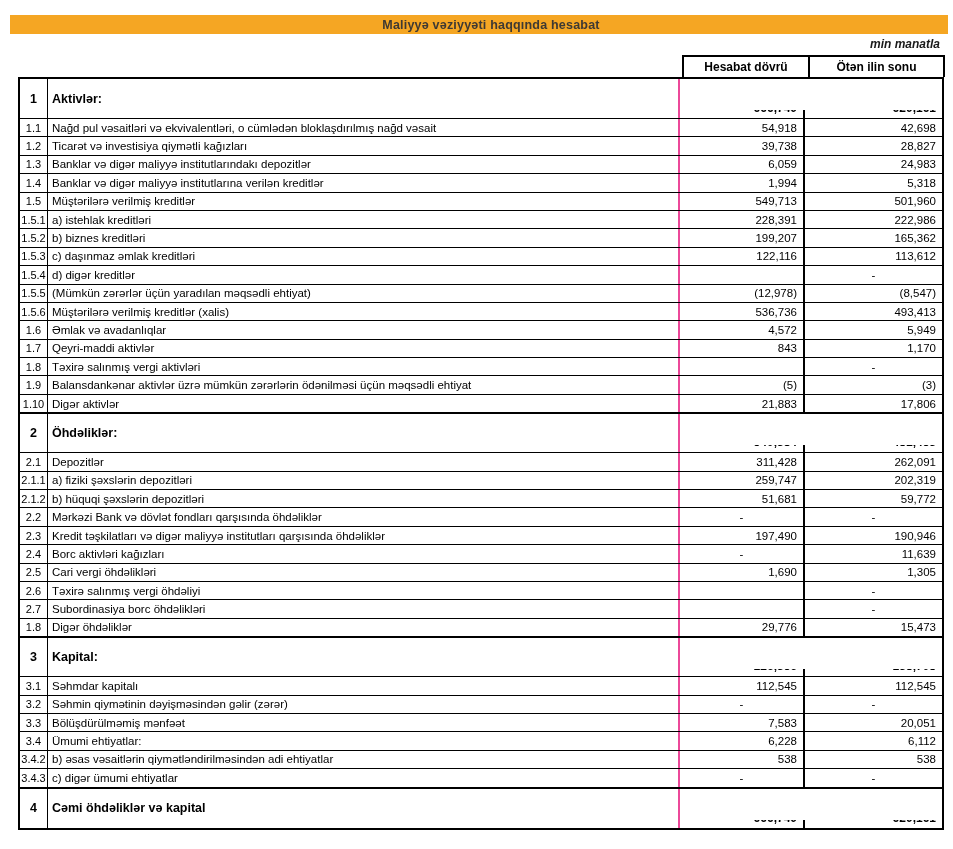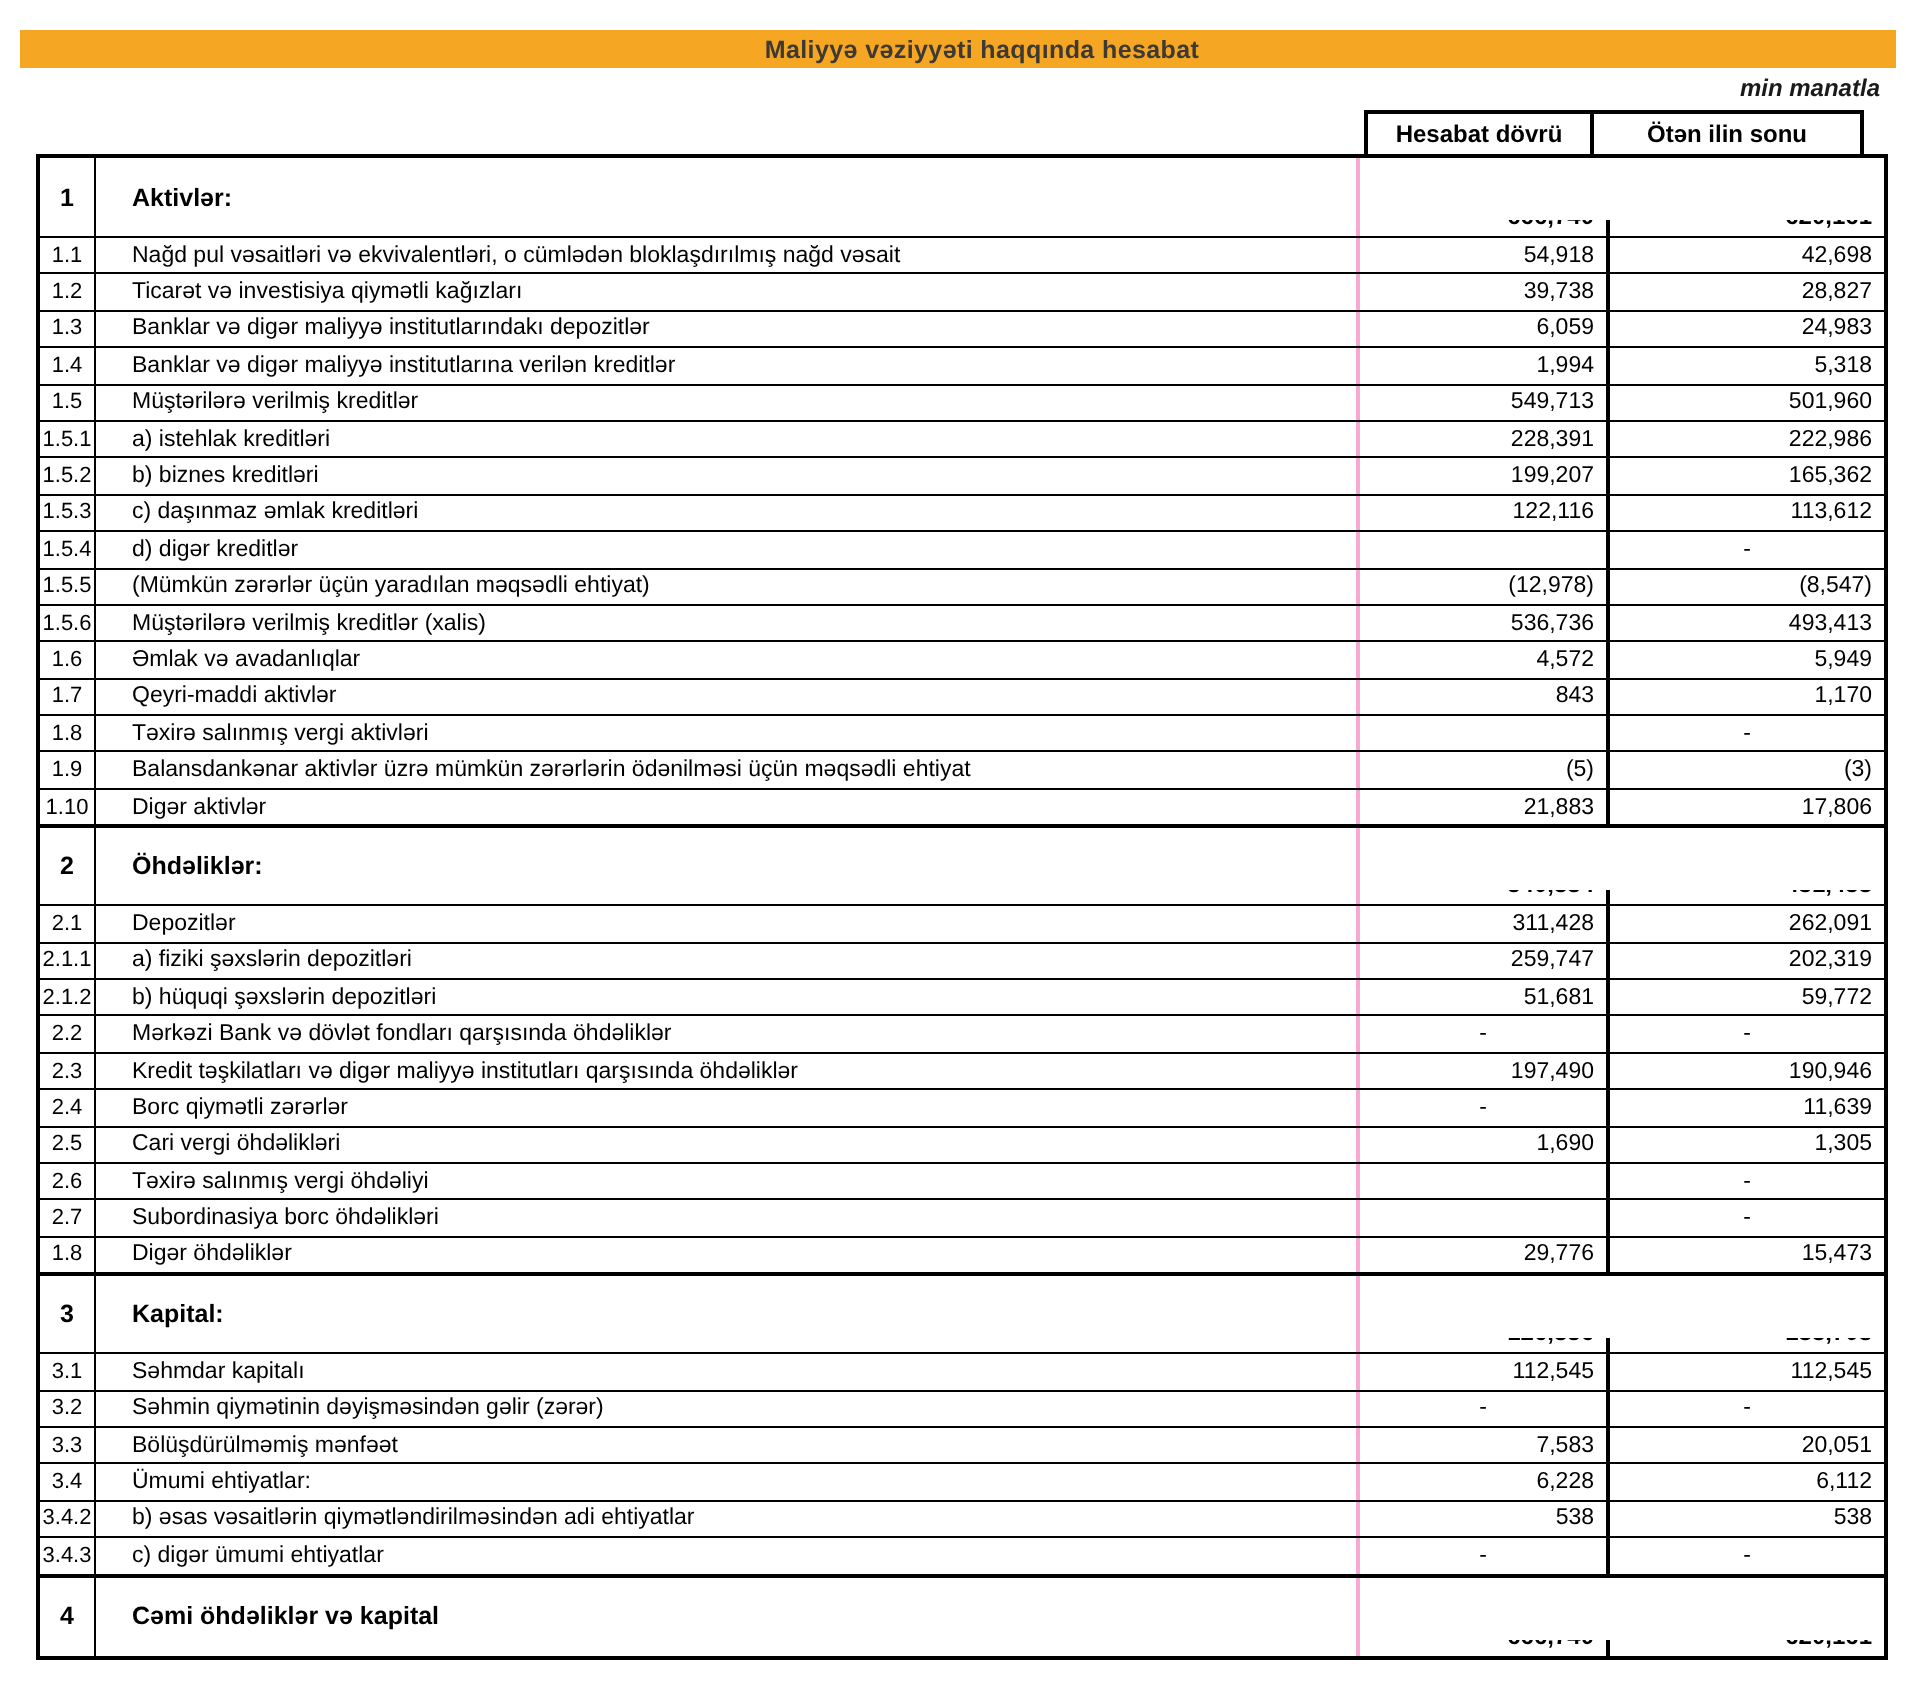--- a/index.html
+++ b/index.html
@@ -10,36 +10,36 @@
     background:#F5A623; display:flex; align-items:center; justify-content:center;padding-left:24px; }
   .title-bar span { font-weight:bold; font-size:12.5px; color:#3E3933; letter-spacing:0.2px; }
 
   .unit-note { position:absolute; top:37px; right:13px; font-style:italic;
     font-weight:bold; font-size:12px; color:#1a1a1a; }
 
   .col-headers { position:absolute; left:682px; top:55px; display:flex; }
   .col-header { height:22px; border:2px solid #000; border-bottom:none;
     display:flex; align-items:center; justify-content:center;
     font-weight:bold; font-size:12px; background:#fff; }
-  .col-header.first { width:113px; border-right:none; }
+  .col-header.first { width:126px; border-right:none; }
   .col-header.second { width:137px; }
 
   .fin-table { position:absolute; left:18px; top:77px; width:926px;
     border:2px solid #000; background:#fff; }
 
   .row { display:grid; grid-template-columns:28px 632px 125px 137px;
     height:18.4px; border-bottom:1px solid #000; }
   .row:last-child { border-bottom:none; }
   .row.section { height:40px; border-top:1px solid #000; }
   .row.section:first-child { border-top:none; }
 
   .cell { display:flex; align-items:center; font-size:11.5px; overflow:hidden;
     white-space:nowrap; }
   .cell.num { justify-content:center; border-right:1px solid #000; font-size:11px; }
-  .cell.label { padding-left:4px; border-right:2px solid #f9a8d4;margin-left:14px; }
+  .cell.label { padding-left:4px; border-right:2px solid #ec4899; }
   .cell.val { justify-content:flex-end; padding-right:6px; border-right:2px solid #000; }
   .cell.val.last { border-right:none; }
   .cell.val.dash { justify-content:center; padding-right:0; }
 
   .row.section .cell { font-weight:bold; font-size:12.5px; }
   .row.section .cell.val { align-items:flex-end; padding-bottom:3px; font-size:12px;margin-top:31px; }
 </style>
 </head>
 <body>
 
@@ -188,21 +188,21 @@
       <div class="cell val last dash">-</div>
     </div>
     <div class="row">
       <div class="cell num">2.3</div>
       <div class="cell label">Kredit təşkilatları və digər maliyyə institutları qarşısında öhdəliklər</div>
       <div class="cell val">197,490</div>
       <div class="cell val last">190,946</div>
     </div>
     <div class="row">
       <div class="cell num">2.4</div>
-      <div class="cell label">Borc qiymətli zərərlər</div>
+      <div class="cell label">Borc aktivləri kağızları</div>
       <div class="cell val dash">-</div>
       <div class="cell val last">11,639</div>
     </div>
     <div class="row">
       <div class="cell num">2.5</div>
       <div class="cell label">Cari vergi öhdəlikləri</div>
       <div class="cell val">1,690</div>
       <div class="cell val last">1,305</div>
     </div>
     <div class="row">

